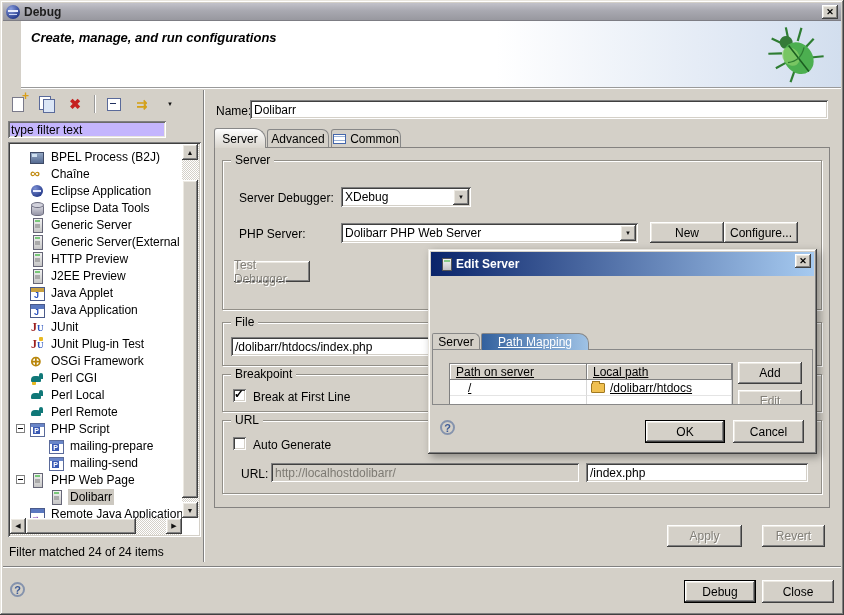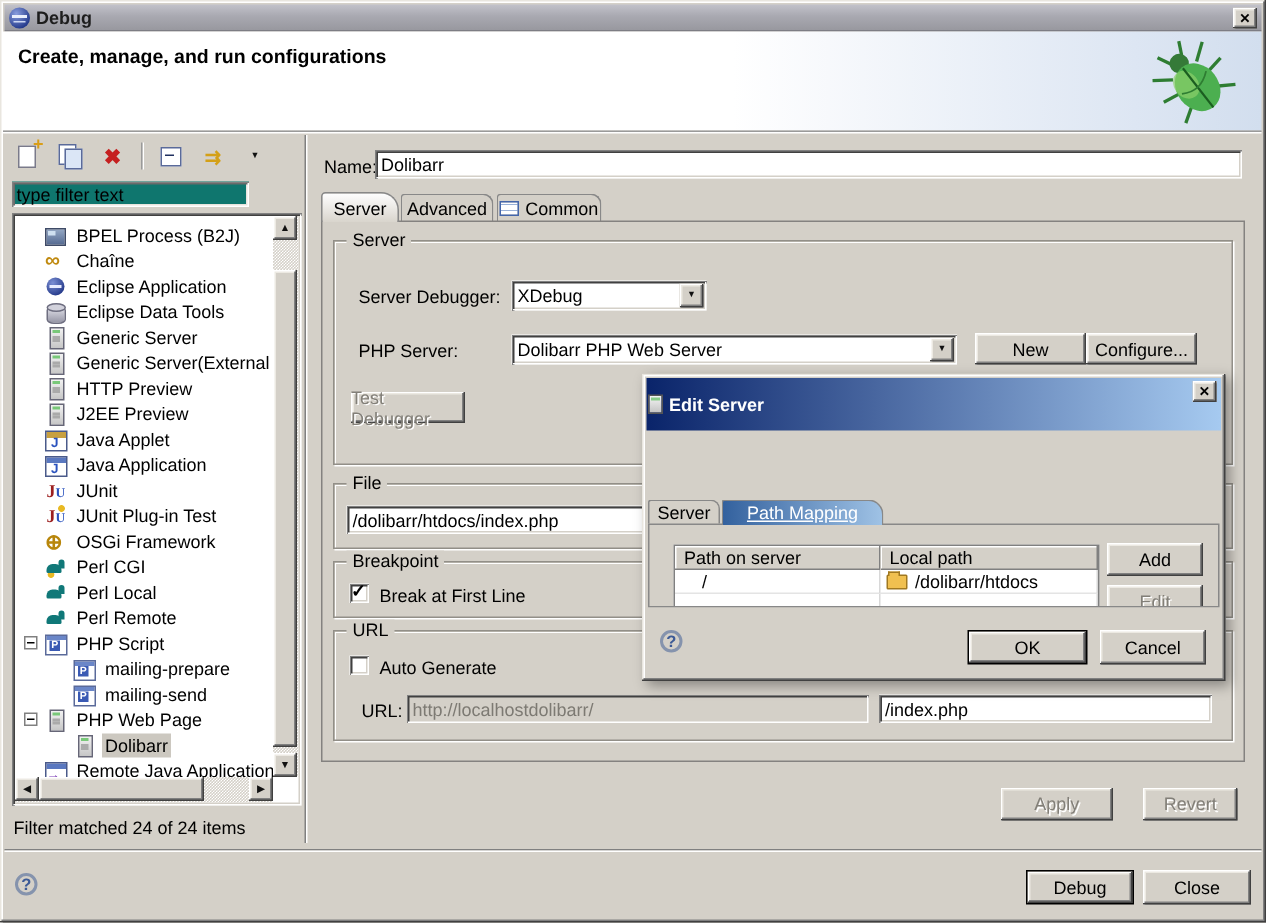--- a/index.html
+++ b/index.html
@@ -31,39 +31,39 @@
   .titlebar{position:absolute;left:3px;top:3px;right:3px;height:18px;display:flex;align-items:center;gap:4px;padding-left:3px;
     background:linear-gradient(180deg,#c2c2ca 0%,#a9a9b1 45%,#98989f 100%);border-bottom:1px solid #7d7d84;}
   .titlebar .wtitle{font-weight:bold;color:#1d1d1d;font-size:12px;}
   .eclipse-ico{width:14px;height:14px;border-radius:50%;background:radial-gradient(circle at 35% 30%,#8a9ede,#243a8c 75%);position:relative;flex:none;}
   .eclipse-ico::before{content:"";position:absolute;left:2px;right:2px;top:5px;height:2px;background:#e9eefc;}
   .eclipse-ico::after{content:"";position:absolute;left:3px;right:3px;top:9px;height:1px;background:#cdd8f4;}
   .closebtn{position:absolute;right:3px;top:2px;width:16px;height:14px;display:flex;align-items:center;justify-content:center;
     font-size:9px;font-weight:bold;color:#000;background:#d4d0c8;
     box-shadow:inset -1px -1px #404040,inset 1px 1px #fff,inset -2px -2px #808080,inset 2px 2px #ece9e2;}
   
-  .banner{position:absolute;left:2px;top:21px;right:3px;height:67px;
+  .banner{position:absolute;left:21px;top:21px;right:3px;height:67px;
     background:linear-gradient(90deg,#ffffff 0%,#ffffff 58%,#dde6f3 90%,#d2deee 100%);
-    border-bottom:1px solid #9a9a9a;box-shadow:0 1px 0 #fff;}
+    border-bottom:1px solid #9a9a9a;box-shadow:0 1px 0 #fff;font-style:italic;}
   .banner .btitle{position:absolute;left:10px;top:9px;font-weight:bold;font-size:13px;color:#000;}
   .bug{position:absolute;right:12px;top:2px;}
   
   .toolbar{position:absolute;left:8px;top:92px;height:24px;display:flex;align-items:center;gap:6px;}
   .tbtn{width:22px;height:22px;position:relative;display:flex;align-items:center;justify-content:center;}
   .tsep{width:1px;height:18px;background:#9a9a9a;box-shadow:1px 0 0 #fff;margin:0 2px;}
   .i-new::before{content:"";position:absolute;left:4px;top:4px;width:10px;height:13px;background:#fff;border:1px solid #7a7a8a;}
   .i-new::after{content:"+";position:absolute;right:1px;top:-4px;color:#d99e18;font-weight:bold;font-size:12px;}
   .i-dup::before{content:"";position:absolute;left:3px;top:3px;width:10px;height:12px;background:#fff;border:1px solid #5a6a9a;}
   .i-dup::after{content:"";position:absolute;left:7px;top:6px;width:10px;height:12px;background:#dbe6f6;border:1px solid #5a6a9a;}
   .i-del{color:#c52020;font-size:14px;font-weight:bold;}
   .i-col::before{content:"";position:absolute;left:4px;top:5px;width:12px;height:11px;background:#fff;border:1px solid #5a6a9a;}
   .i-col::after{content:"";position:absolute;left:7px;top:10px;width:6px;height:1px;background:#203060;}
   .i-fil{color:#d4a017;font-weight:bold;font-size:13px;}
   .i-arr{font-size:6px;color:#111;}
-  .filterbox{position:absolute;left:8px;top:121px;width:158px;height:17px;padding:1px 3px;font-size:12px;background:#0f766e;
+  .filterbox{position:absolute;left:8px;top:121px;width:158px;height:17px;padding:1px 3px;font-size:12px;background:#c4b5fd;
     box-shadow:inset 1px 1px #808080,inset -1px -1px #fff,inset 2px 2px #6a6a6a,inset -2px -2px #e8e5de;}
   .treebox{position:absolute;left:8px;top:142px;width:193px;height:395px;background:#fff;
     box-shadow:inset 1px 1px #808080,inset -1px -1px #fff,inset 2px 2px #404040,inset -2px -2px #d4d0c8;overflow:hidden;}
   .treeinner{position:absolute;left:2px;top:2px;right:19px;bottom:19px;overflow:hidden;padding-top:4px;}
   .titem{display:flex;align-items:center;height:17px;padding-left:6px;white-space:nowrap;}
   .titem.child{padding-left:38px;}
   .exp{width:13px;flex:none;position:relative;height:9px;}
   .exp.box{width:9px;height:9px;margin-right:4px;border:1px solid #808080;background:#fff;}
   .exp.box::before{content:"";position:absolute;left:1px;right:1px;top:3px;height:1px;background:#000;}
   .tlabel{padding:1px 2px;}
@@ -105,40 +105,40 @@
   .tab{position:absolute;height:19px;top:129px;display:flex;align-items:center;justify-content:center;gap:4px;
     border:1px solid #888;border-bottom:none;border-radius:3px 7px 0 0;font-size:12px;}
   .tab.seltab{top:128px;height:20px;background:linear-gradient(180deg,#fefefe,#d9d5cd);z-index:3;border-radius:3px 12px 0 0;}
   .tab-ico-table{width:13px;height:10px;border:1px solid #4466aa;background:repeating-linear-gradient(#fff 0 1px,#9ab2d8 1px 2px,#fff 2px 4px);}
   .tabfolder{position:absolute;left:214px;top:147px;width:616px;height:361px;border:1px solid #848280;}
   
   .footline{position:absolute;left:3px;right:3px;top:566px;height:2px;border-top:1px solid #808080;border-bottom:1px solid #fff;}
   
   .dialog{position:absolute;left:428px;top:249px;width:389px;height:205px;background:#d4d0c8;z-index:20;
     box-shadow:inset -1px -1px #404040,inset 1px 1px #e9e6df,inset -2px -2px #808080,inset 2px 2px #fff,3px 3px 8px rgba(0,0,0,.35);}
-  .dtitle{position:absolute;left:3px;top:3px;right:3px;height:35px;display:flex;align-items:center;gap:4px;padding-left:1px;
+  .dtitle{position:absolute;left:3px;top:3px;right:3px;height:24px;display:flex;align-items:center;gap:4px;padding-left:11px;
     background:linear-gradient(90deg,#0a246a,#a6caf0);}
   .dtitle .wtitle{font-weight:bold;color:#fff;font-size:12px;}
   .mini-server{width:10px;height:13px;background:linear-gradient(#f4f4f4,#c4c4c4);border:1px solid #555;position:relative;flex:none;}
   .mini-server::before{content:"";position:absolute;left:1px;top:1px;right:1px;height:2px;background:#8c8;}
   .dheader{position:absolute;left:3px;top:21px;right:3px;height:64px;background:#fff;border-bottom:1px solid #a0a0a0;}
   .dheader .h1{position:absolute;left:12px;top:8px;font-weight:bold;font-size:13px;}
   .dheader .h2{position:absolute;left:22px;top:31px;font-size:12px;}
   .tower{position:absolute;right:18px;top:7px;width:32px;height:50px;background:linear-gradient(90deg,#fafafa,#b8b8b8);border:1px solid #777;}
   .tower::before{content:"";position:absolute;left:3px;top:3px;right:3px;height:5px;background:#3f9048;border:1px solid #2c6a33;}
   .tower::after{content:"";position:absolute;left:3px;right:3px;bottom:4px;height:18px;
     background:repeating-linear-gradient(#9a9a9a 0 1px,transparent 1px 4px);}
   .dtab{position:absolute;top:84px;height:17px;display:flex;align-items:center;justify-content:center;font-size:12px;
     border:1px solid #888;border-bottom:none;border-radius:2px 6px 0 0;}
   .dtab.selblue{background:linear-gradient(90deg,#33619e,#9fc2e5);color:#fff;border-radius:2px 10px 0 0;z-index:2;}
   .dtab.selblue span{text-decoration:underline;}
   .dfolder{position:absolute;left:4px;top:100px;width:381px;height:56px;border:1px solid #888;overflow:hidden;background:#d4d0c8;}
   .ptable{position:absolute;left:16px;top:13px;width:284px;background:#fff;border:1px solid #808080;}
   .prow{display:flex;height:16px;}
-  .pcell{font-size:12px;display:flex;align-items:center;white-space:nowrap;overflow:hidden;}
+  .pcell{font-size:12px;display:flex;align-items:center;white-space:nowrap;overflow:hidden;text-decoration:underline;}
   .pc1{width:137px;}
   .pc2{width:145px;}
   .phead .pcell{background:#d4d0c8;box-shadow:inset -1px -1px #808080,inset 1px 1px #fff;padding-left:6px;}
   .pbody .pcell{border-right:1px solid #d8d8d8;border-bottom:1px solid #e4e4e4;}
   .pbody .pc1{padding-left:18px;}
   .folder-ico{width:14px;height:10px;background:#f0c050;border:1px solid #a07820;border-radius:1px;position:relative;margin:0 5px 0 4px;flex:none;}
   .folder-ico::before{content:"";position:absolute;top:-3px;left:0;width:6px;height:2px;background:#f0c050;border:1px solid #a07820;border-bottom:none;}
   .dbottom{position:absolute;left:3px;right:3px;bottom:3px;height:46px;background:#d4d0c8;}
 </style>
 </head>

